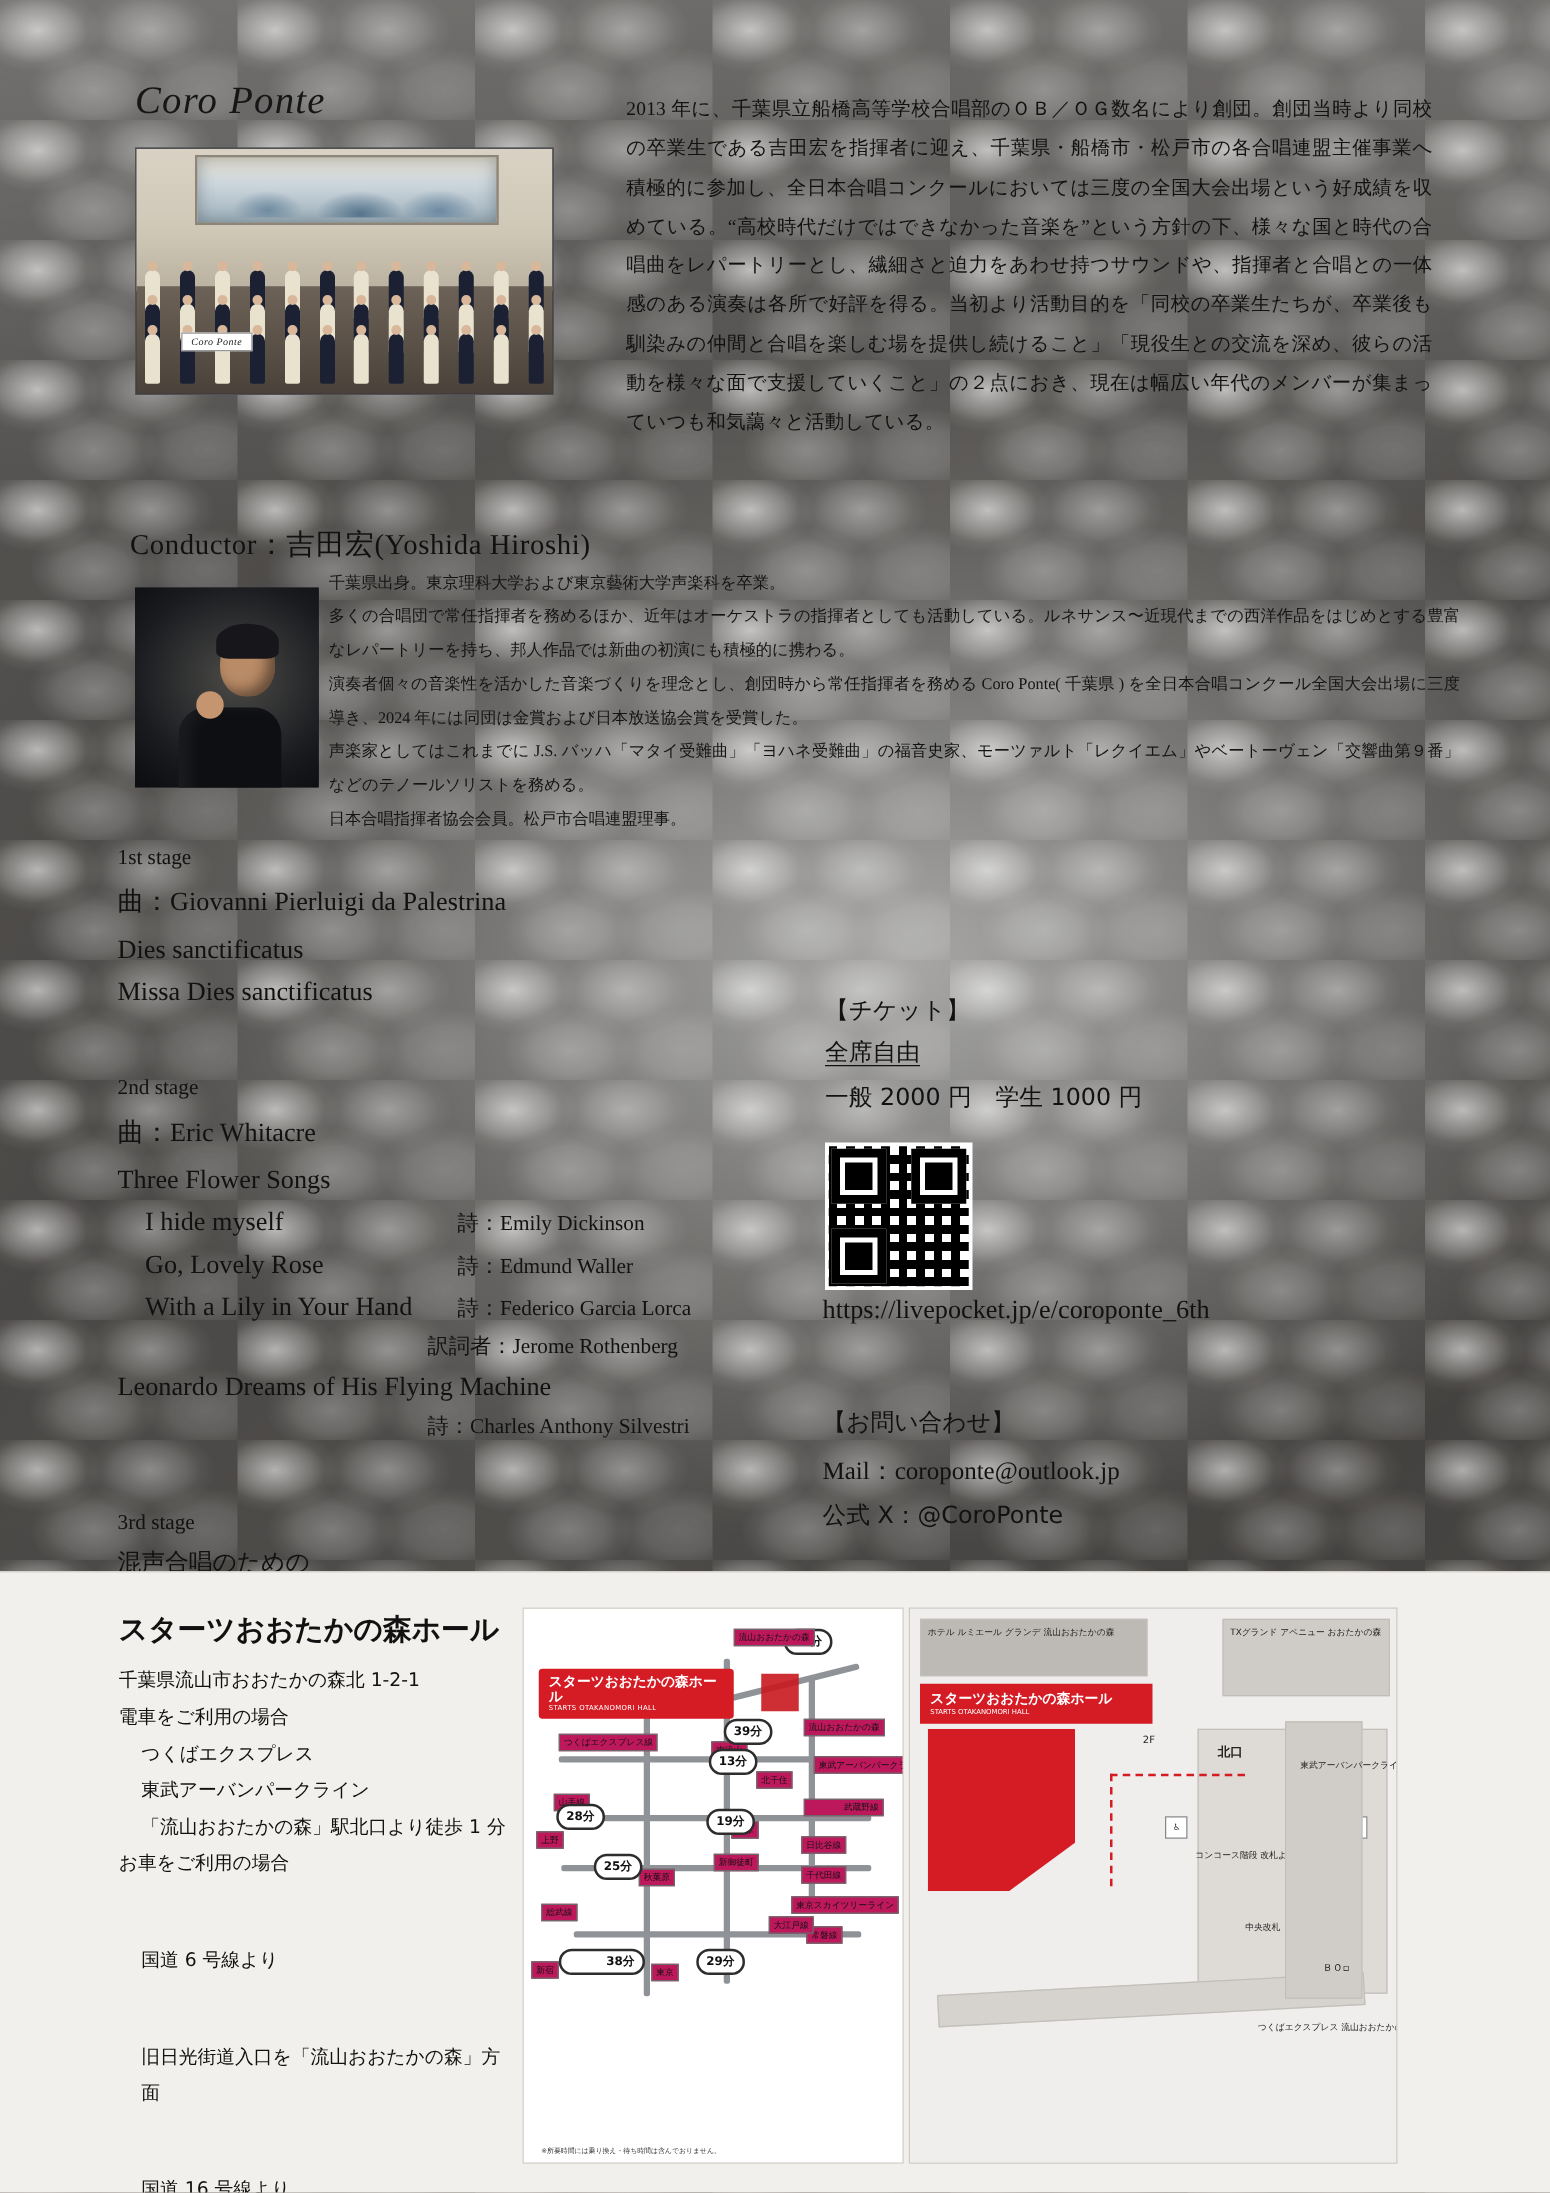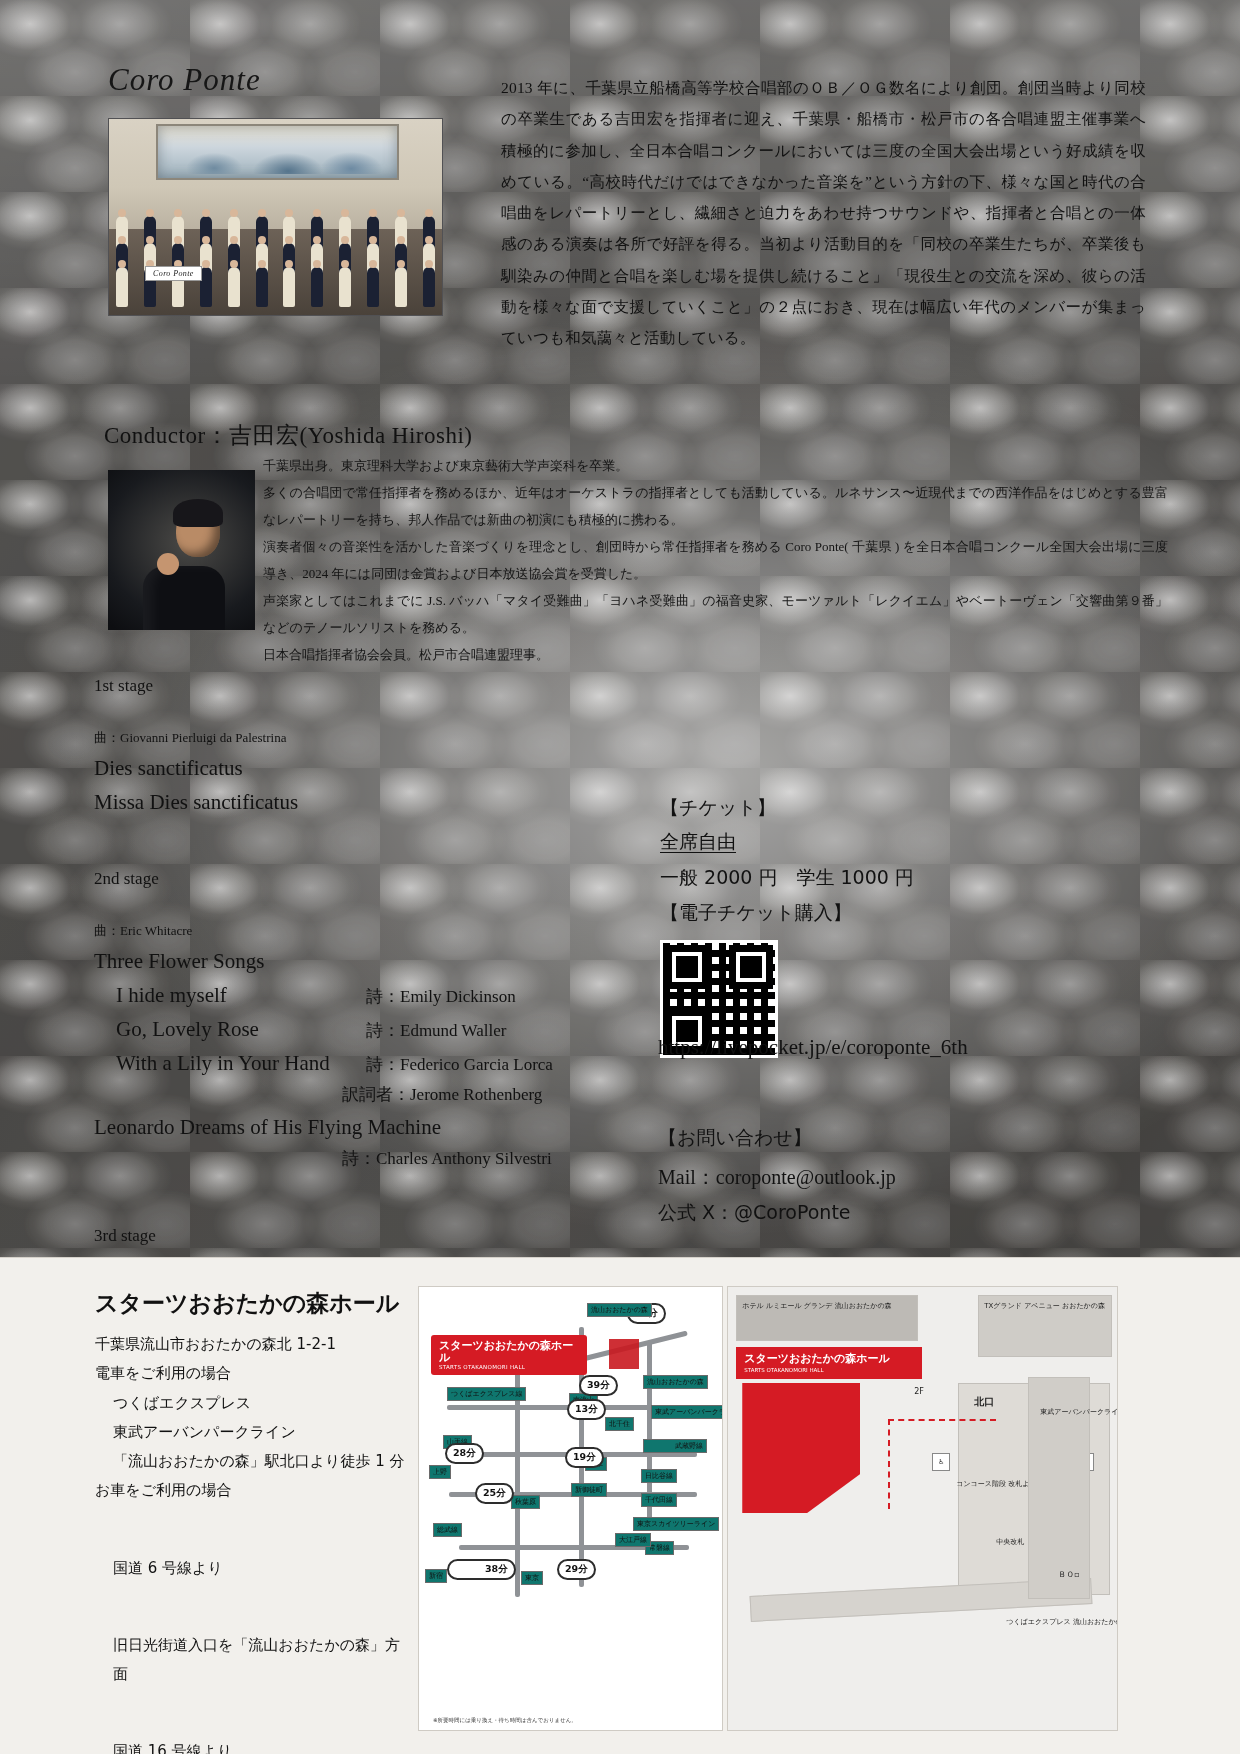--- a/index.html
+++ b/index.html
@@ -223,23 +223,22 @@
     top: 670px;
     width: 620px;
     color: #111;
   }
   .stage-block { margin-bottom: 34px; }
   .stage-label {
     font-size: 17px;
     line-height: 1.9;
   }
   .stage-composer {
-    font-size: 13px;
+    font-size: 21px;
     line-height: 1.9;
-    margin-top: 24px;
   }
   .piece {
     font-size: 21px;
     line-height: 1.62;
   }
   .piece-row {
     display: flex;
     align-items: baseline;
   }
   .piece-row .piece-name {
@@ -430,21 +429,21 @@
     border-radius: 13px;
     font-size: 9.5px;
     font-family: "DejaVu Sans", sans-serif;
     padding: 2px 6px;
     color: #111;
     font-weight: bold;
     white-space: nowrap;
   }
   .map-tag {
     position: absolute;
-    background: #0f766e;
+    background: #be185d;
     border: 1px solid #6a6a6a;
     font-size: 7px;
     font-family: "DejaVu Sans", sans-serif;
     padding: 1px 3px;
     color: #111;
     white-space: nowrap;
   }
   .map-sq {
     position: absolute;
     background: #c9181f;
@@ -607,21 +606,20 @@
     </div>
   </div>
 
   <div class="ticket-block">
     <div class="rt-heading">【チケット】</div>
     <div class="rt-underline">全席自由</div>
     <div class="rt-price">一般 2000 円　学生 1000 円</div>
   </div>
 
   <div class="eticket-block">
-    <div class="rt-heading">【電子チケット購入】</div>
     <div class="qr">
       <div class="qr-inner">
         <span class="qr-eye tl"></span>
         <span class="qr-eye tr"></span>
         <span class="qr-eye bl"></span>
       </div>
     </div>
   </div>
 
   <div class="ticket-url">https://livepocket.jp/e/coroponte_6th</div>

